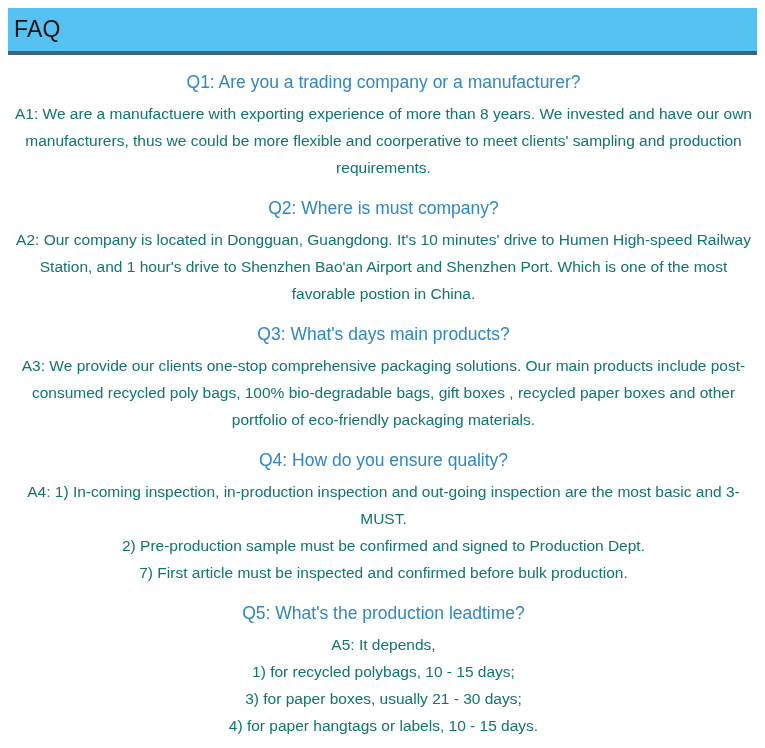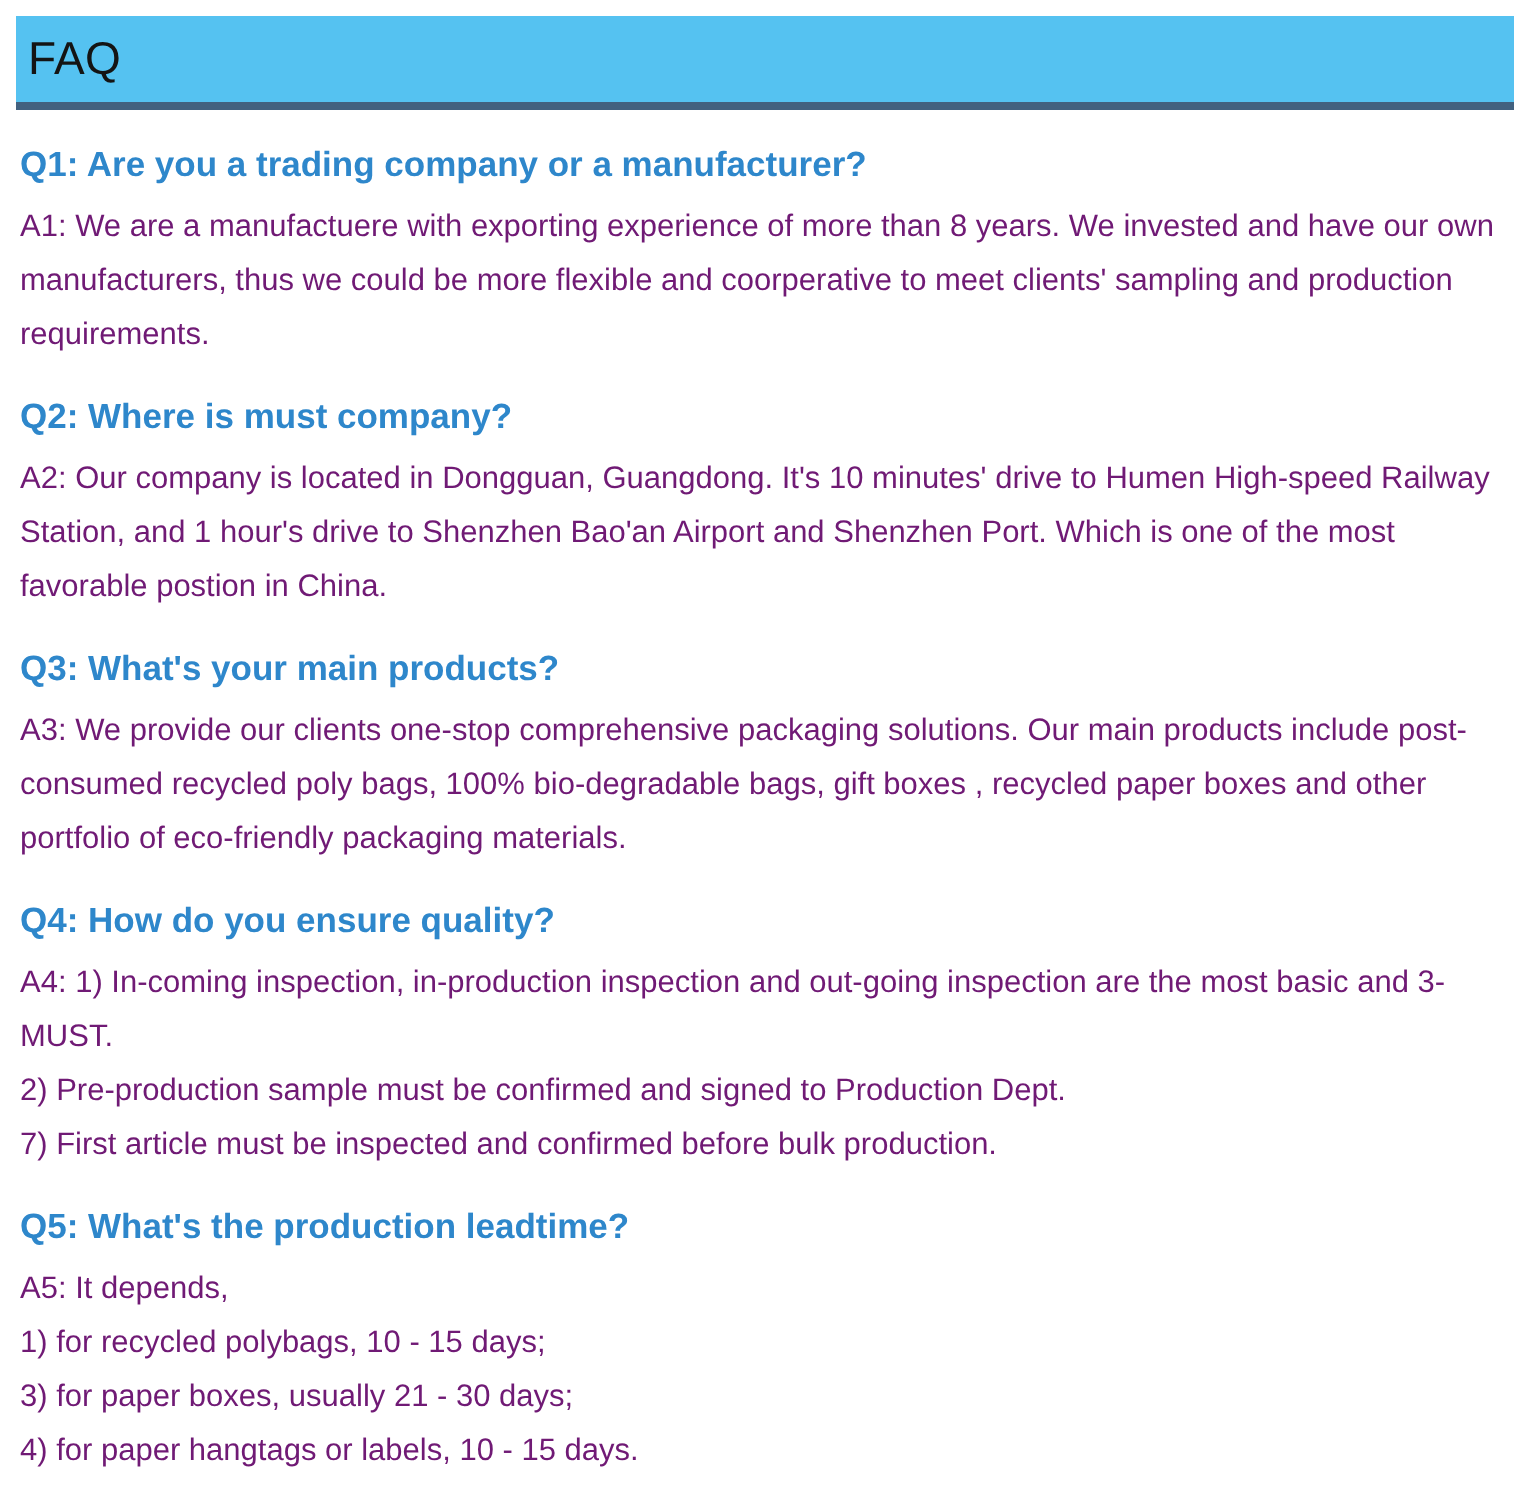--- a/index.html
+++ b/index.html
@@ -8,20 +8,21 @@
     background: #ffffff;
     font-family: "Liberation Sans", "DejaVu Sans", sans-serif;
   }
   .page {
     width: 765px;
     height: 748px;
     box-sizing: border-box;
     padding: 8px 8px 0 8px;
     overflow: hidden;
     background: #ffffff;
+    text-align: center;
   }
   .faq-header {
     box-sizing: border-box;
     width: 100%;
     height: 47px;
     background: #55C2F1;
     border-bottom: 4px solid #42617F;
     display: flex;
     align-items: center;
     padding-left: 6px;
@@ -32,29 +33,29 @@
     color: #141414;
     letter-spacing: 0.2px;
   }
   .content {
     padding: 0 0 0 2px;
     max-width: 749px;
   }
   .faq-item h3.question {
     margin: 16px 0 7px 0;
     font-size: 17.5px;
-    font-weight: 700;
+    font-weight: 400;
     color: #2E87CB;
     line-height: 22px;
   }
   .faq-item p.answer-line {
     margin: 0;
     font-size: 15.5px;
     line-height: 27px;
-    color: #701a75;
+    color: #0f766e;
   }
 </style>
 </head>
 <body>
 
 <div class="page">
 
   <div class="faq-header">
     <span class="title">FAQ</span>
   </div>
@@ -65,21 +66,21 @@
       <h3 class="question">Q1: Are you a trading company or a manufacturer?</h3>
       <p class="answer-line">A1: We are a manufactuere with exporting experience of more than 8 years. We invested and have our own manufacturers, thus we could be more flexible and coorperative to meet clients' sampling and production requirements.</p>
     </section>
 
     <section class="faq-item">
       <h3 class="question">Q2: Where is must company?</h3>
       <p class="answer-line">A2: Our company is located in Dongguan, Guangdong. It's 10 minutes' drive to Humen High-speed Railway Station, and 1 hour's drive to Shenzhen Bao'an Airport and Shenzhen Port. Which is one of the most favorable postion in China.</p>
     </section>
 
     <section class="faq-item">
-      <h3 class="question">Q3: What's your main products?</h3>
+      <h3 class="question">Q3: What's days main products?</h3>
       <p class="answer-line">A3: We provide our clients one-stop comprehensive packaging solutions. Our main products include post-consumed recycled poly bags, 100% bio-degradable bags, gift boxes , recycled paper boxes and other portfolio of eco-friendly packaging materials.</p>
     </section>
 
     <section class="faq-item">
       <h3 class="question">Q4: How do you ensure quality?</h3>
       <p class="answer-line">A4: 1) In-coming inspection, in-production inspection and out-going inspection are the most basic and 3-MUST.</p>
       <p class="answer-line">2) Pre-production sample must be confirmed and signed to Production Dept.</p>
       <p class="answer-line">7) First article must be inspected and confirmed before bulk production.</p>
     </section>
 

